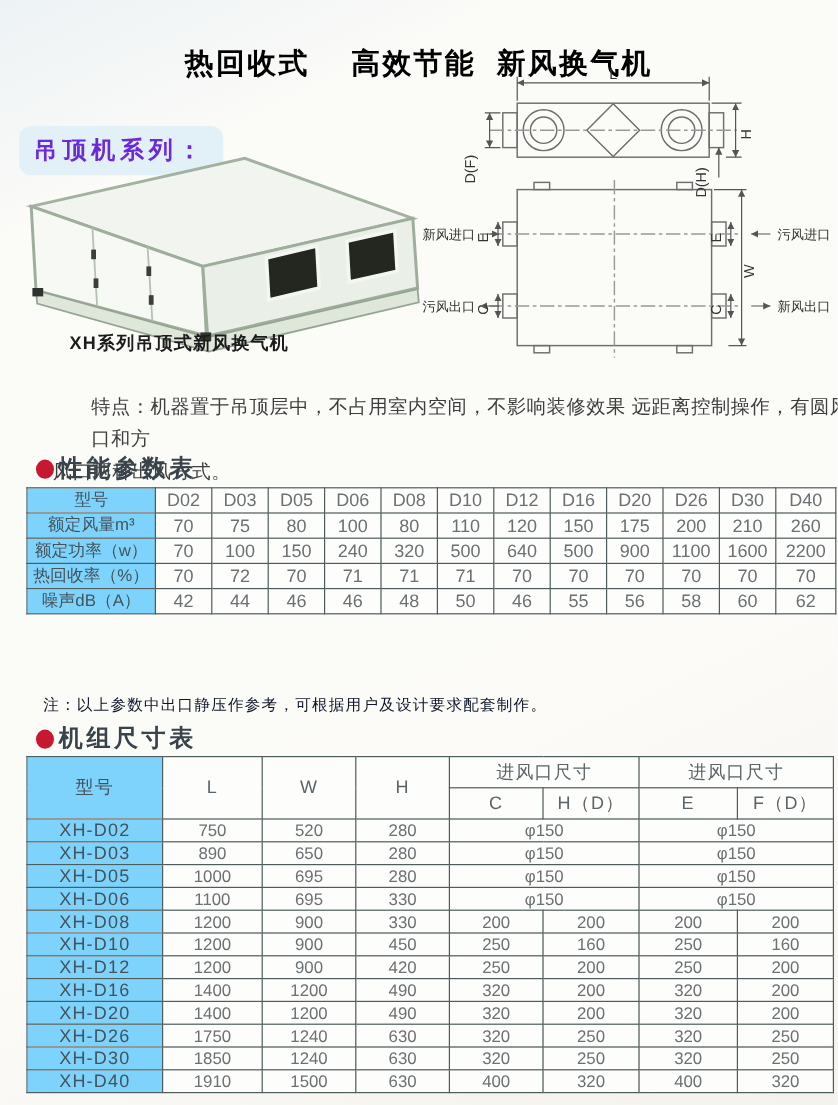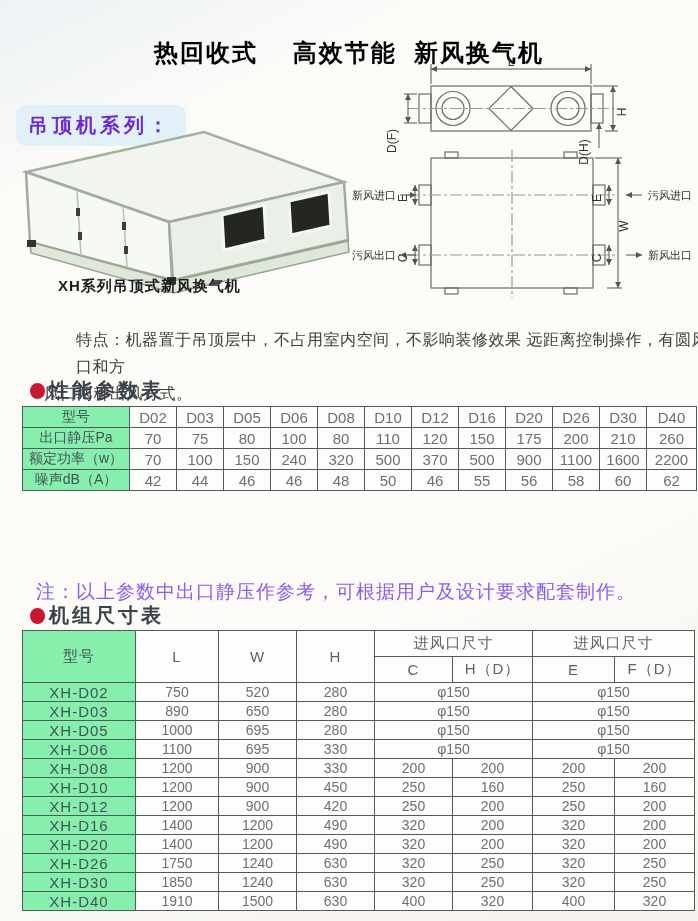--- a/index.html
+++ b/index.html
@@ -33,28 +33,28 @@
   .sec {
     position:absolute; left:30px; display:flex; align-items:center; gap:4px;
     font-size:20px; color:#39434b; font-weight:600; letter-spacing:3px;
   }
   .sec .dot { width:15px; height:16px; border-radius:50%; background:#c81730; flex:0 0 auto; }
   table { position:absolute; border-collapse:collapse; table-layout:fixed; }
   th, td {
     border:1px solid #4d5c5c; text-align:center; vertical-align:middle;
     font-weight:normal; overflow:hidden; white-space:nowrap; padding:0;
   }
-  th { background:#86efac; color:#44525a; }
+  th { background:#7dd3fc; color:#44525a; }
   td { background:#fdfdfc; color:#6b7073; }
   .perf { left:22px; top:406px; width:674px; }
   .perf tr { height:21px; }
   .perf th { font-size:14px; }
   .perf td { font-size:15px; }
   .note {
-    position:absolute; left:36px; top:579px; font-size:19px; color:#8b5cf6; letter-spacing:1px;text-align:center;
+    position:absolute; left:36px; top:579px; font-size:13px; color:#0f172a; letter-spacing:1px;text-align:center;
   }
   .dims { left:22px; top:630px; width:672px; }
   .dims thead tr { height:26px; }
   .dims tbody tr { height:19px; }
   .dims th { font-size:15px; letter-spacing:1px; }
   .dims td { font-size:14px; }
   .dims thead th.plain { background:#fdfdfc; color:#5a6468; }
 </style>
 </head>
 <body>
@@ -200,21 +200,21 @@
         <td>D08</td>
         <td>D10</td>
         <td>D12</td>
         <td>D16</td>
         <td>D20</td>
         <td>D26</td>
         <td>D30</td>
         <td>D40</td>
       </tr>
       <tr>
-        <th>出口静压Pa</th>
+        <th>额定风量m³</th>
         <td>70</td>
         <td>75</td>
         <td>80</td>
         <td>100</td>
         <td>80</td>
         <td>110</td>
         <td>120</td>
         <td>150</td>
         <td>175</td>
         <td>200</td>
@@ -222,26 +222,41 @@
         <td>260</td>
       </tr>
       <tr>
         <th>额定功率（w）</th>
         <td>70</td>
         <td>100</td>
         <td>150</td>
         <td>240</td>
         <td>320</td>
         <td>500</td>
-        <td>370</td>
+        <td>640</td>
         <td>500</td>
         <td>900</td>
         <td>1100</td>
         <td>1600</td>
         <td>2200</td>
+      </tr>
+      <tr>
+        <th>热回收率（%）</th>
+        <td>70</td>
+        <td>72</td>
+        <td>70</td>
+        <td>71</td>
+        <td>71</td>
+        <td>71</td>
+        <td>70</td>
+        <td>70</td>
+        <td>70</td>
+        <td>70</td>
+        <td>70</td>
+        <td>70</td>
       </tr>
       <tr>
         <th>噪声dB（A）</th>
         <td>42</td>
         <td>44</td>
         <td>46</td>
         <td>46</td>
         <td>48</td>
         <td>50</td>
         <td>46</td>

